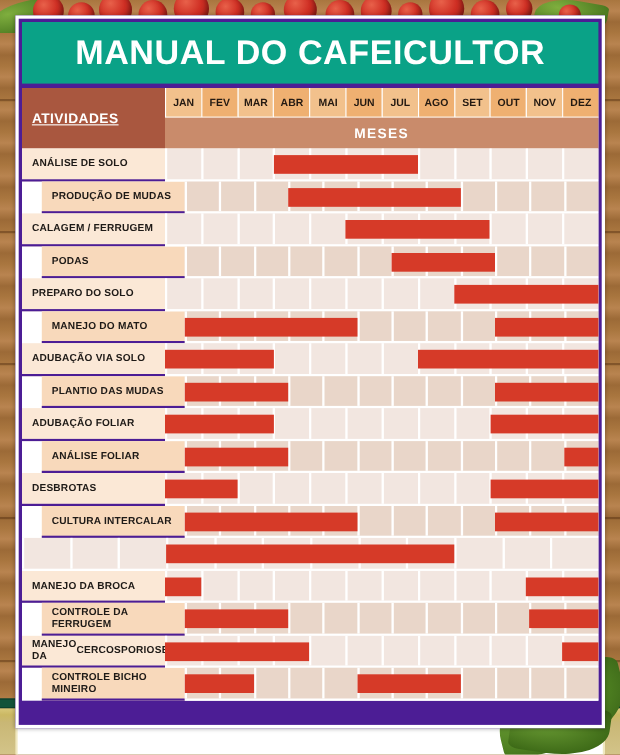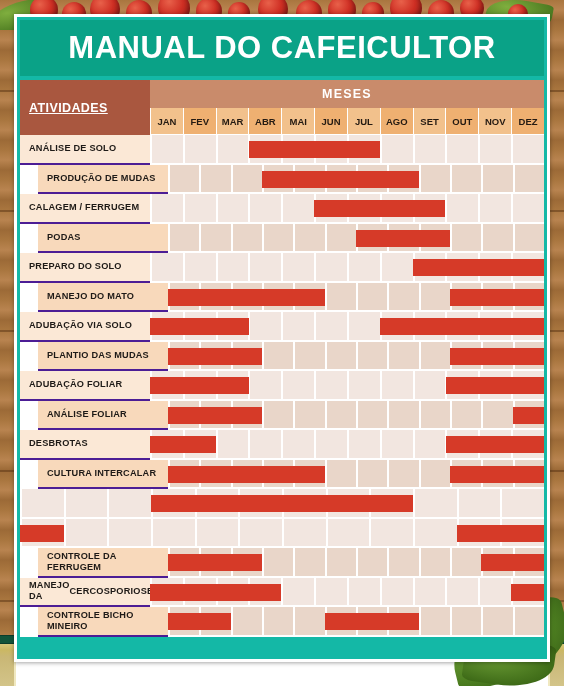--- a/index.html
+++ b/index.html
@@ -95,21 +95,21 @@
     border-radius: 3px;
   }
 
   
   #poster {
     position: absolute;
     left: 14px;
     top: 14px;
     width: 536px;
     height: 648px;
-    background: #14b8a6;
+    background: #4c1d95;
     border: 3px solid #ffffff;
     box-shadow: 0 1px 4px rgba(0,0,0,.35);
     overflow: hidden;
     z-index: 5;
   }
 
   
   #title-bar {
     height: 56px;
     margin: 3px 3px 0 3px;
@@ -273,35 +273,35 @@
 
   <div id="title-bar">
     <div id="title-text">MANUAL DO CAFEICULTOR</div>
   </div>
 
   <div id="gantt">
 
     <div id="header-rows">
       <div id="activities-head">ATIVIDADES</div>
       <div id="months-head">
-        <div id="months-title">MESES</div>
         <div id="months-row">
             <div class="month-cell odd">JAN</div>
             <div class="month-cell even">FEV</div>
             <div class="month-cell odd">MAR</div>
             <div class="month-cell even">ABR</div>
             <div class="month-cell odd">MAI</div>
             <div class="month-cell even">JUN</div>
             <div class="month-cell odd">JUL</div>
             <div class="month-cell even">AGO</div>
             <div class="month-cell odd">SET</div>
             <div class="month-cell even">OUT</div>
             <div class="month-cell odd">NOV</div>
             <div class="month-cell even">DEZ</div>
           </div>
+        <div id="months-title">MESES</div>
       </div>
     </div>
 
     <div id="body-rows">
         <div class="grow odd">
           <div class="rlabel">ANÁLISE DE SOLO</div>
           <div class="track">
             <div class="tcell"></div>
             <div class="tcell"></div>
             <div class="tcell"></div>
@@ -533,20 +533,21 @@
             <div class="tcell"></div>
             <div class="tcell"></div>
             <div class="tcell"></div>
             <div class="tcell"></div>
             <div class="tcell"></div>
             <div class="tcell"></div>
             <div class="bar" style="left: 25%; width: 50%;"></div>
           </div>
         </div>
         <div class="grow odd">
+          <div class="rlabel">MANEJO DA BROCA</div>
           <div class="track">
             <div class="tcell"></div>
             <div class="tcell"></div>
             <div class="tcell"></div>
             <div class="tcell"></div>
             <div class="tcell"></div>
             <div class="tcell"></div>
             <div class="tcell"></div>
             <div class="tcell"></div>
             <div class="tcell"></div>

